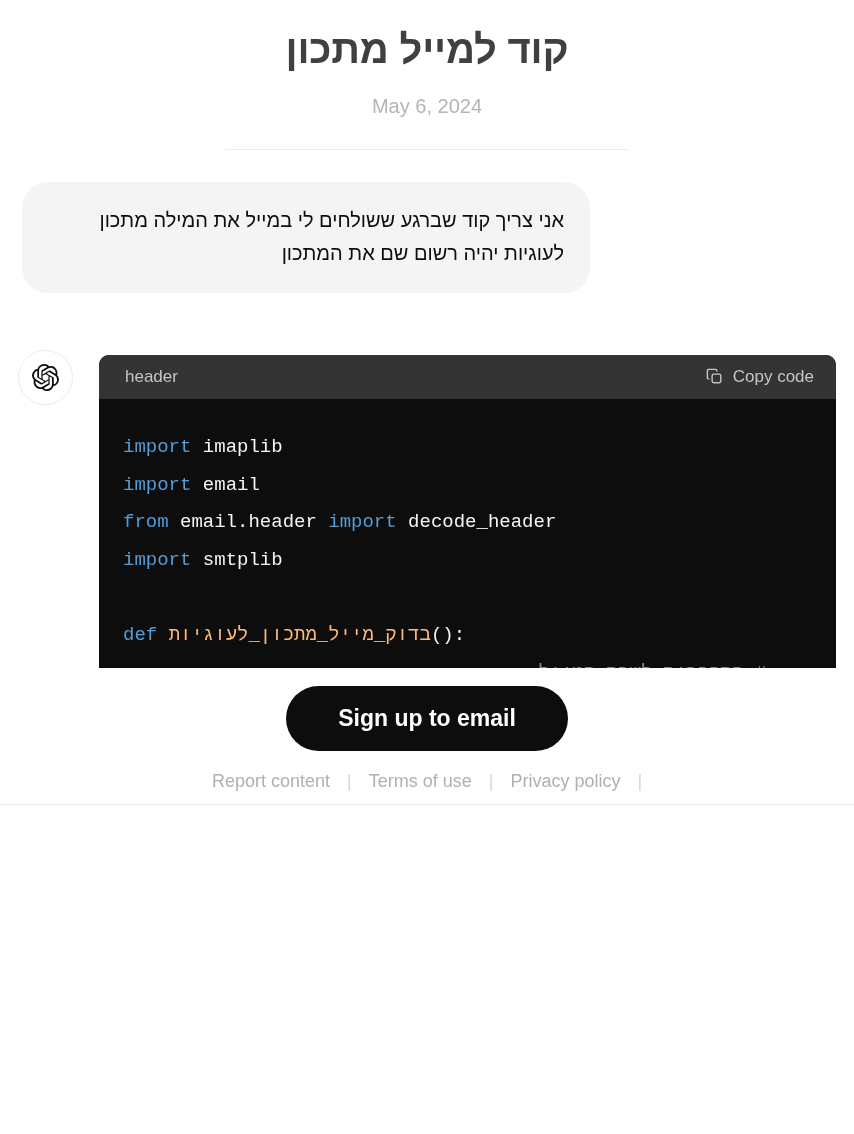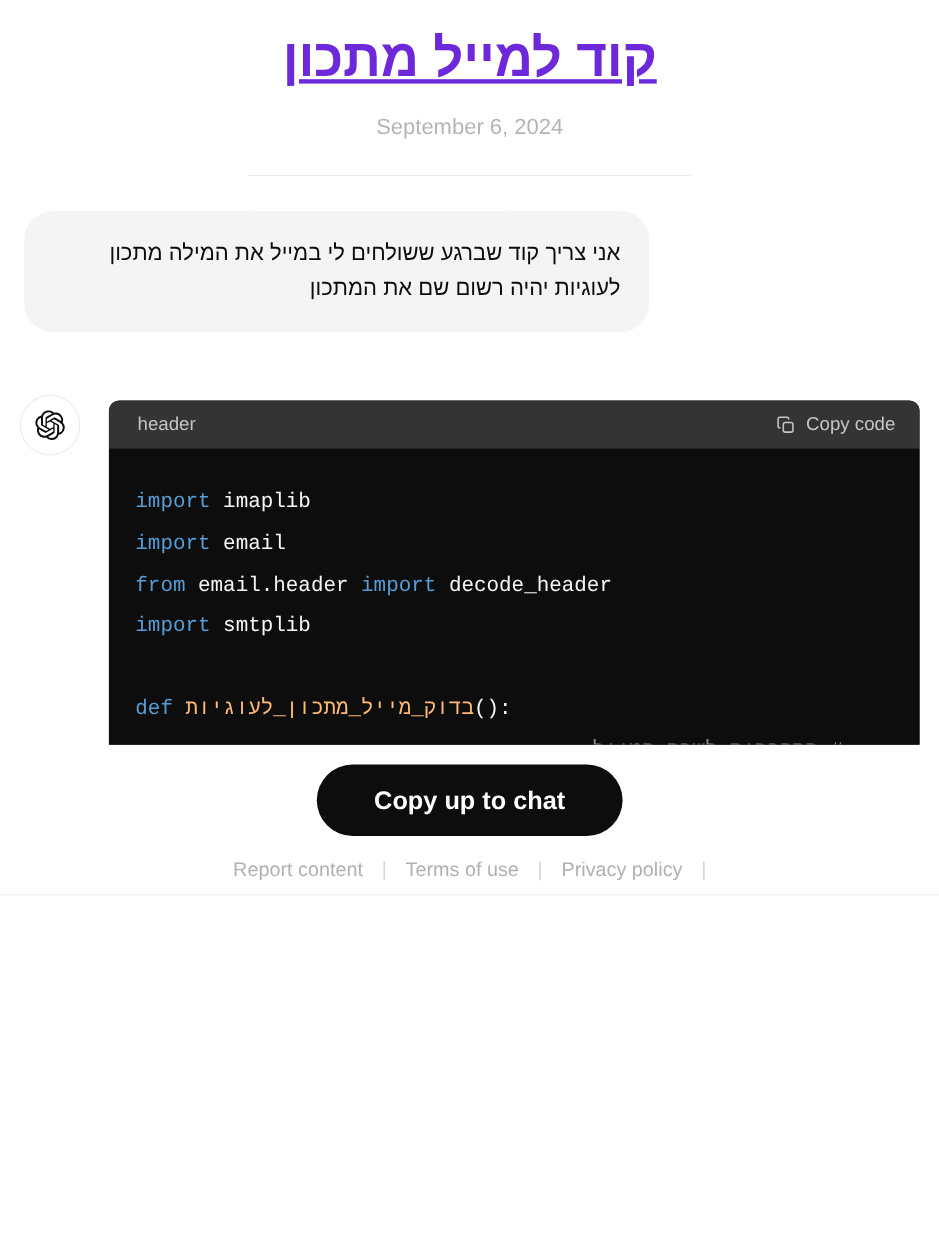--- a/index.html
+++ b/index.html
@@ -22,28 +22,27 @@
     background: #fff;
     overflow: hidden;
   }
 
   
   .header {
     padding-top: 26px;
     text-align: center;
   }
   .conv-title {
-    font-size: 48px;
+    font-size: 40px;
     line-height: 1.18;
     font-weight: 700;
-    color: #6d28d9;
+    color: #404040;
     letter-spacing: -0.2px;
     direction: rtl;
     margin: 0 40px;
-    text-decoration: underline;
   }
   .conv-date {
     margin-top: 22px;
     font-size: 20px;
     color: #b4b4b4;
     font-weight: 400;
   }
   .header-divider {
     width: 404px;
     height: 1px;
@@ -181,21 +180,21 @@
   .footer-link { color: #b0b0b0; text-decoration: none; cursor: pointer; }
   .footer-sep { color: #d6d6d6; }
 </style>
 </head>
 <body>
 
 <div class="page">
 
   <div class="header">
     <h1 class="conv-title">קוד למייל מתכון</h1>
-    <div class="conv-date">September 6, 2024</div>
+    <div class="conv-date">May 6, 2024</div>
     <div class="header-divider"></div>
   </div>
 
   <div class="user-row">
     <div class="user-bubble">
       <div class="user-text">אני צריך קוד שברגע ששולחים לי במייל את המילה מתכון לעוגיות יהיה רשום שם את המתכון</div>
     </div>
   </div>
 
   <div class="assistant-row">
@@ -224,21 +223,21 @@
           </button>
         </div>
 
         <div class="code-body" id="code-content"><div class="code-line"><span class="tok-kw">import</span><span class="tok-plain"> imaplib</span></div><div class="code-line"><span class="tok-kw">import</span><span class="tok-plain"> email</span></div><div class="code-line"><span class="tok-kw">from</span><span class="tok-plain"> email.header </span><span class="tok-kw">import</span><span class="tok-plain"> decode_header</span></div><div class="code-line"><span class="tok-kw">import</span><span class="tok-plain"> smtplib</span></div><div class="code-line">&nbsp;</div><div class="code-line"><span class="tok-kw">def</span><span class="tok-plain"> </span><span class="tok-fn">בדוק_מייל_מתכון_לעוגיות</span><span class="tok-plain">():</span></div><div class="code-line"><span class="tok-com">    # התחברות לשרת המייל</span></div></div>
 
       </div>
     </div>
   </div>
 
   <div class="cta-wrap">
-    <button class="cta-btn">Copy up to chat</button>
+    <button class="cta-btn">Sign up to email</button>
   </div>
 
   <div class="footer">
     <div class="footer-inner">
       <a class="footer-link">Report content</a>
       <span class="footer-sep">|</span>
       <a class="footer-link">Terms of use</a>
       <span class="footer-sep">|</span>
       <a class="footer-link">Privacy policy</a>
       <span class="footer-sep">|</span>

